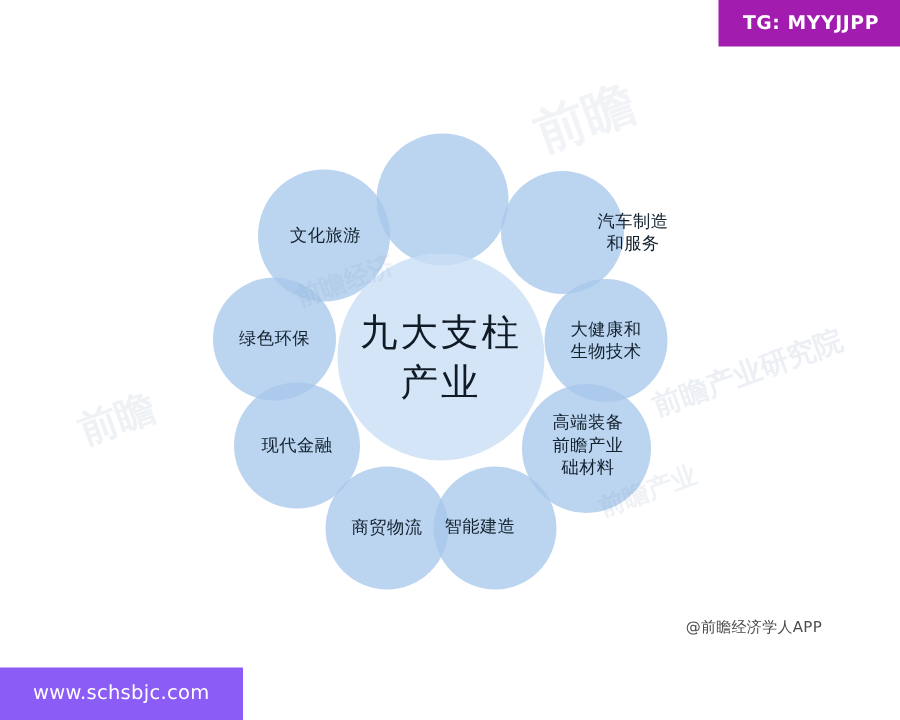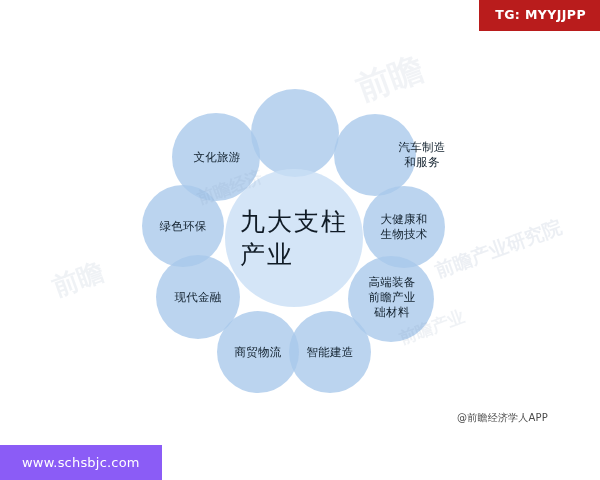--- a/index.html
+++ b/index.html
@@ -22,21 +22,21 @@
     height: 480px;
     background: #ffffff;
     overflow: hidden;
   }
 
   
   .tg-badge {
     position: absolute;
     top: 0;
     right: 0;
-    background: #b91c1c;
+    background: #a21caf;
     color: #ffffff;
     font-size: 12.5px;
     font-weight: bold;
     letter-spacing: 0.4px;
     padding: 9px 14px 9px 16px;
     line-height: 1;
     z-index: 40;
   }
 
   
@@ -138,20 +138,21 @@
     white-space: pre-line;
     z-index: 30;
     transform: translate(-50%, -50%);
   }
 
   .hub-label {
     position: absolute;
     color: #101b26;
     font-size: 25px;
     line-height: 33px;
+    text-align: center;
     letter-spacing: 2px;
     white-space: pre-line;
     z-index: 30;
     transform: translate(-50%, -50%);
   }
 </style>
 </head>
 <body>
 
 <div id="page">
@@ -178,21 +179,21 @@
       <div class="petal" style="left: 142px; top: 185px; width: 82px; height: 82px; background: rgb(168, 200, 234);"></div>
       <div class="petal" style="left: 172px; top: 113px; width: 88px; height: 88px; background: rgb(168, 200, 234);"></div>
       <div class="hub" style="left: 225px; top: 169px; width: 138px; height: 138px; background: rgb(201, 223, 245);"></div>
       <div class="petal-label" style="left: 376px; top: 155px; color: rgb(18, 33, 46); margin-left: 46px;">汽车制造
 和服务</div>
       <div class="petal-label" style="left: 404px; top: 227px; color: rgb(18, 33, 46);">大健康和
 生物技术</div>
       <div class="petal-label" style="left: 392px; top: 297px; color: rgb(18, 33, 46);">高端装备
 前瞻产业
 础材料</div>
-      <div class="petal-label" style="left: 330px; top: 352px; color: rgb(18, 33, 46); font-family: Liberation Mono, monospace;">智能建造</div>
+      <div class="petal-label" style="left: 320px; top: 352px; color: rgb(18, 33, 46); font-family: Liberation Mono, monospace;">智能建造</div>
       <div class="petal-label" style="left: 258px; top: 352px; color: rgb(18, 33, 46);">商贸物流</div>
       <div class="petal-label" style="left: 198px; top: 297px; color: rgb(18, 33, 46);">现代金融</div>
       <div class="petal-label" style="left: 183px; top: 226px; color: rgb(18, 33, 46);">绿色环保</div>
       <div class="petal-label" style="left: 217px; top: 157px; color: rgb(18, 33, 46);">文化旅游</div>
       <div class="hub-label" style="left: 294px; top: 238px;">九大支柱
 产业</div>
     </div>
 
   <div class="app-note">@前瞻经济学人APP</div>
 

